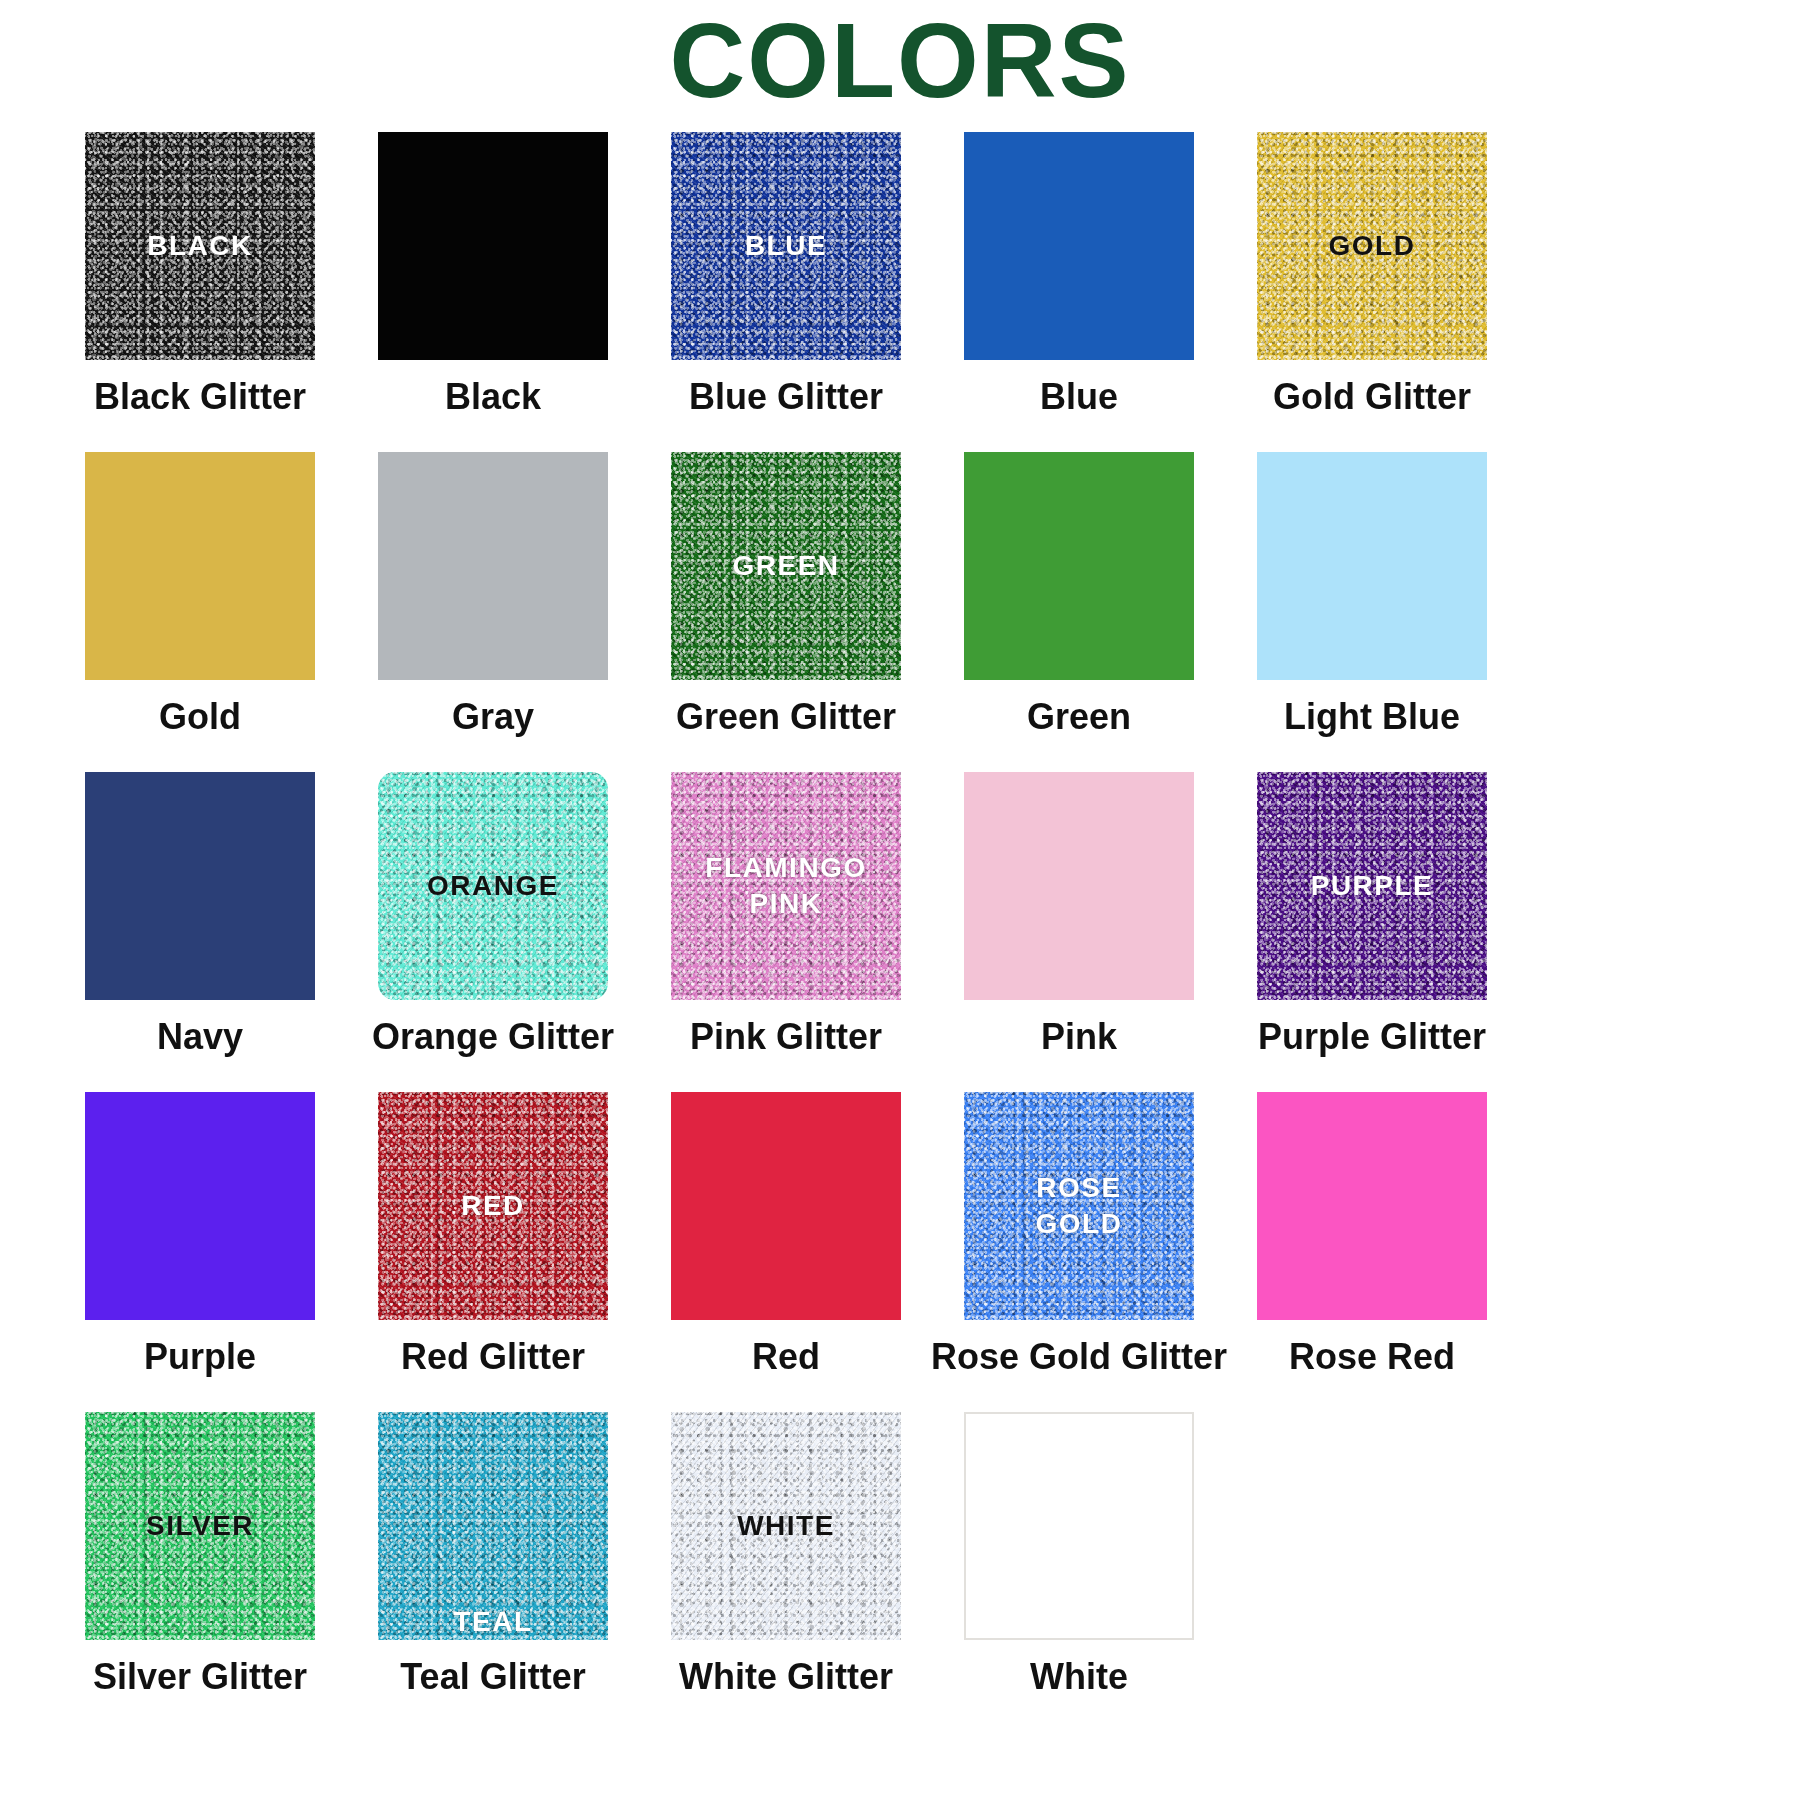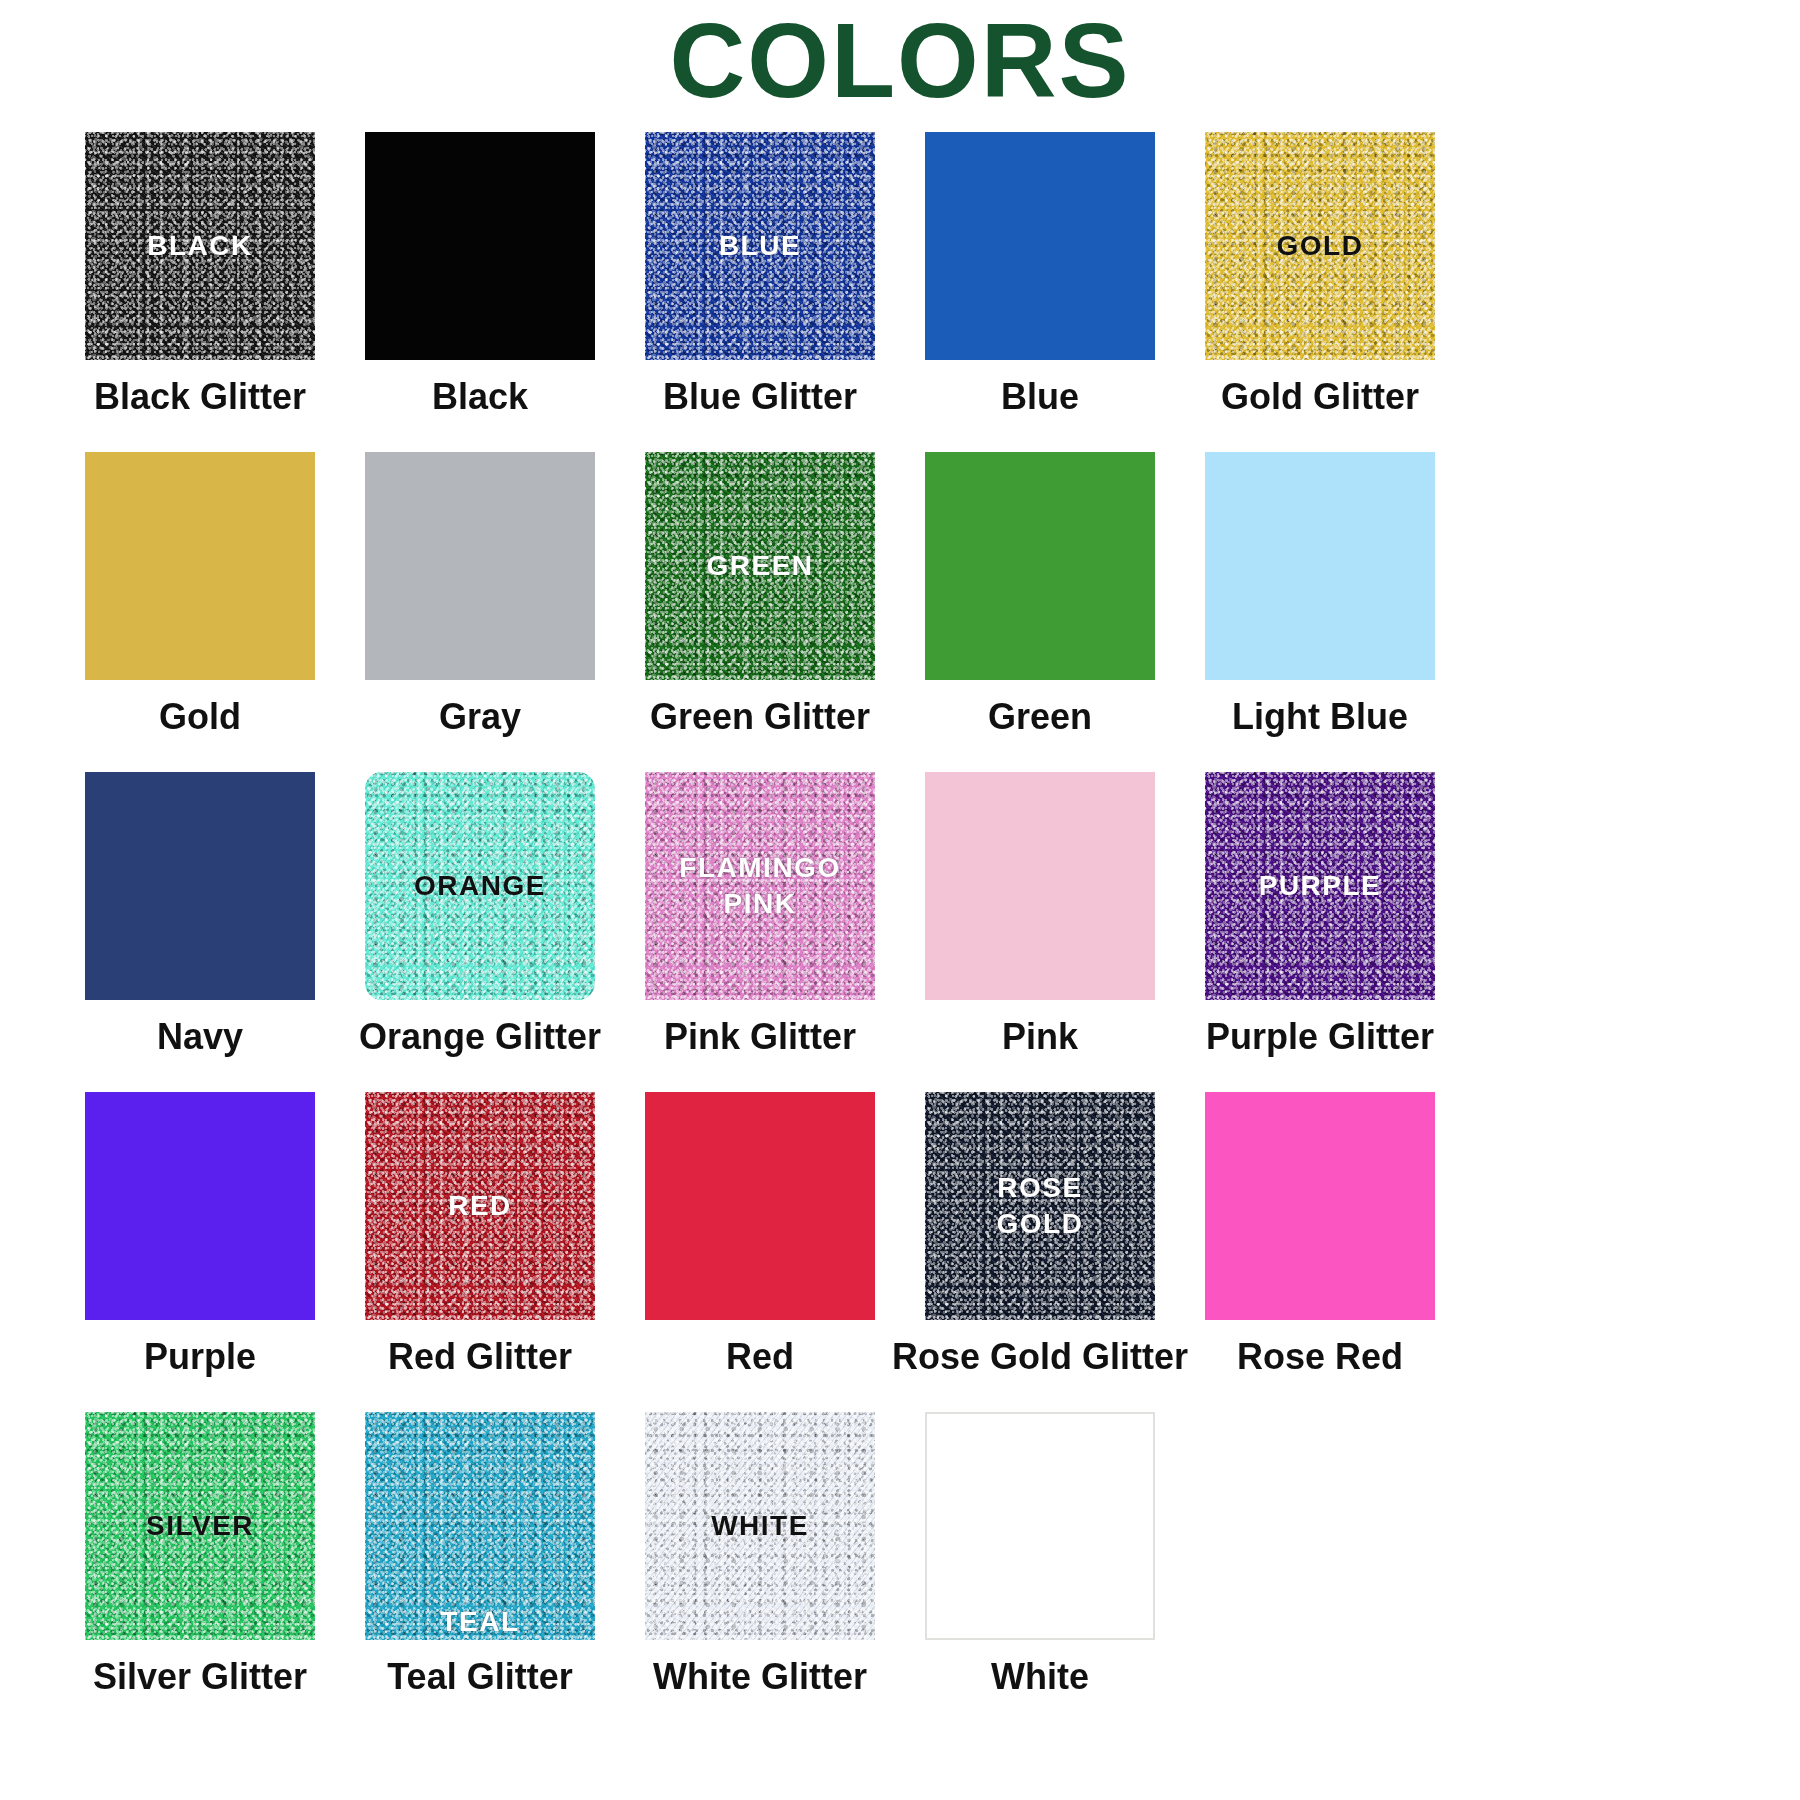--- a/index.html
+++ b/index.html
@@ -24,21 +24,21 @@
   }
 
   .grid {
     position: absolute;
     top: 132px; left: 85px;
     width: 1630px;
   }
   .row { display: flex; width: 1630px; margin-bottom: 34px; }
   .cell {
     width: 230px;
-    margin-right: 50px;
+    margin-right: 63px;
     display: flex;
     flex-direction: column;
     align-items: center;
   }
   .cell:last-child { margin-right: 0; }
 
   .swatch {
     position: relative;
     width: 230px; height: 228px;
     overflow: hidden;
@@ -126,21 +126,21 @@
   .f-green { background:#3f9c35; }
   .f-light-blue { background:#ade2fa; }
   .f-navy { background:#2b3f77; }
   .f-orange-glitter { background:#5eead4;border-radius:17px; }
   .f-pink-glitter { background:#df7fc8; }
   .f-pink { background:#f3c3d6; }
   .f-purple-glitter { background:#4b0d86; }
   .f-purple { background:#5c20ee; }
   .f-red-glitter { background:#b3131f; }
   .f-red { background:#e02341; }
-  .f-rose-gold-glitter { background:#0f172a; }
+  .f-rose-gold-glitter { background:#3b82f6; }
   .f-rose-red { background:#fb55c2; }
   .f-silver-glitter { background:#22c55e; }
   .f-teal-glitter { background:#1fa6c8;align-items:flex-end; }
   .f-white-glitter { background:#e8edf6; }
   .f-white { background:#ffffff; }
 </style>
 </head>
 <body>
 
 <div id="page">

